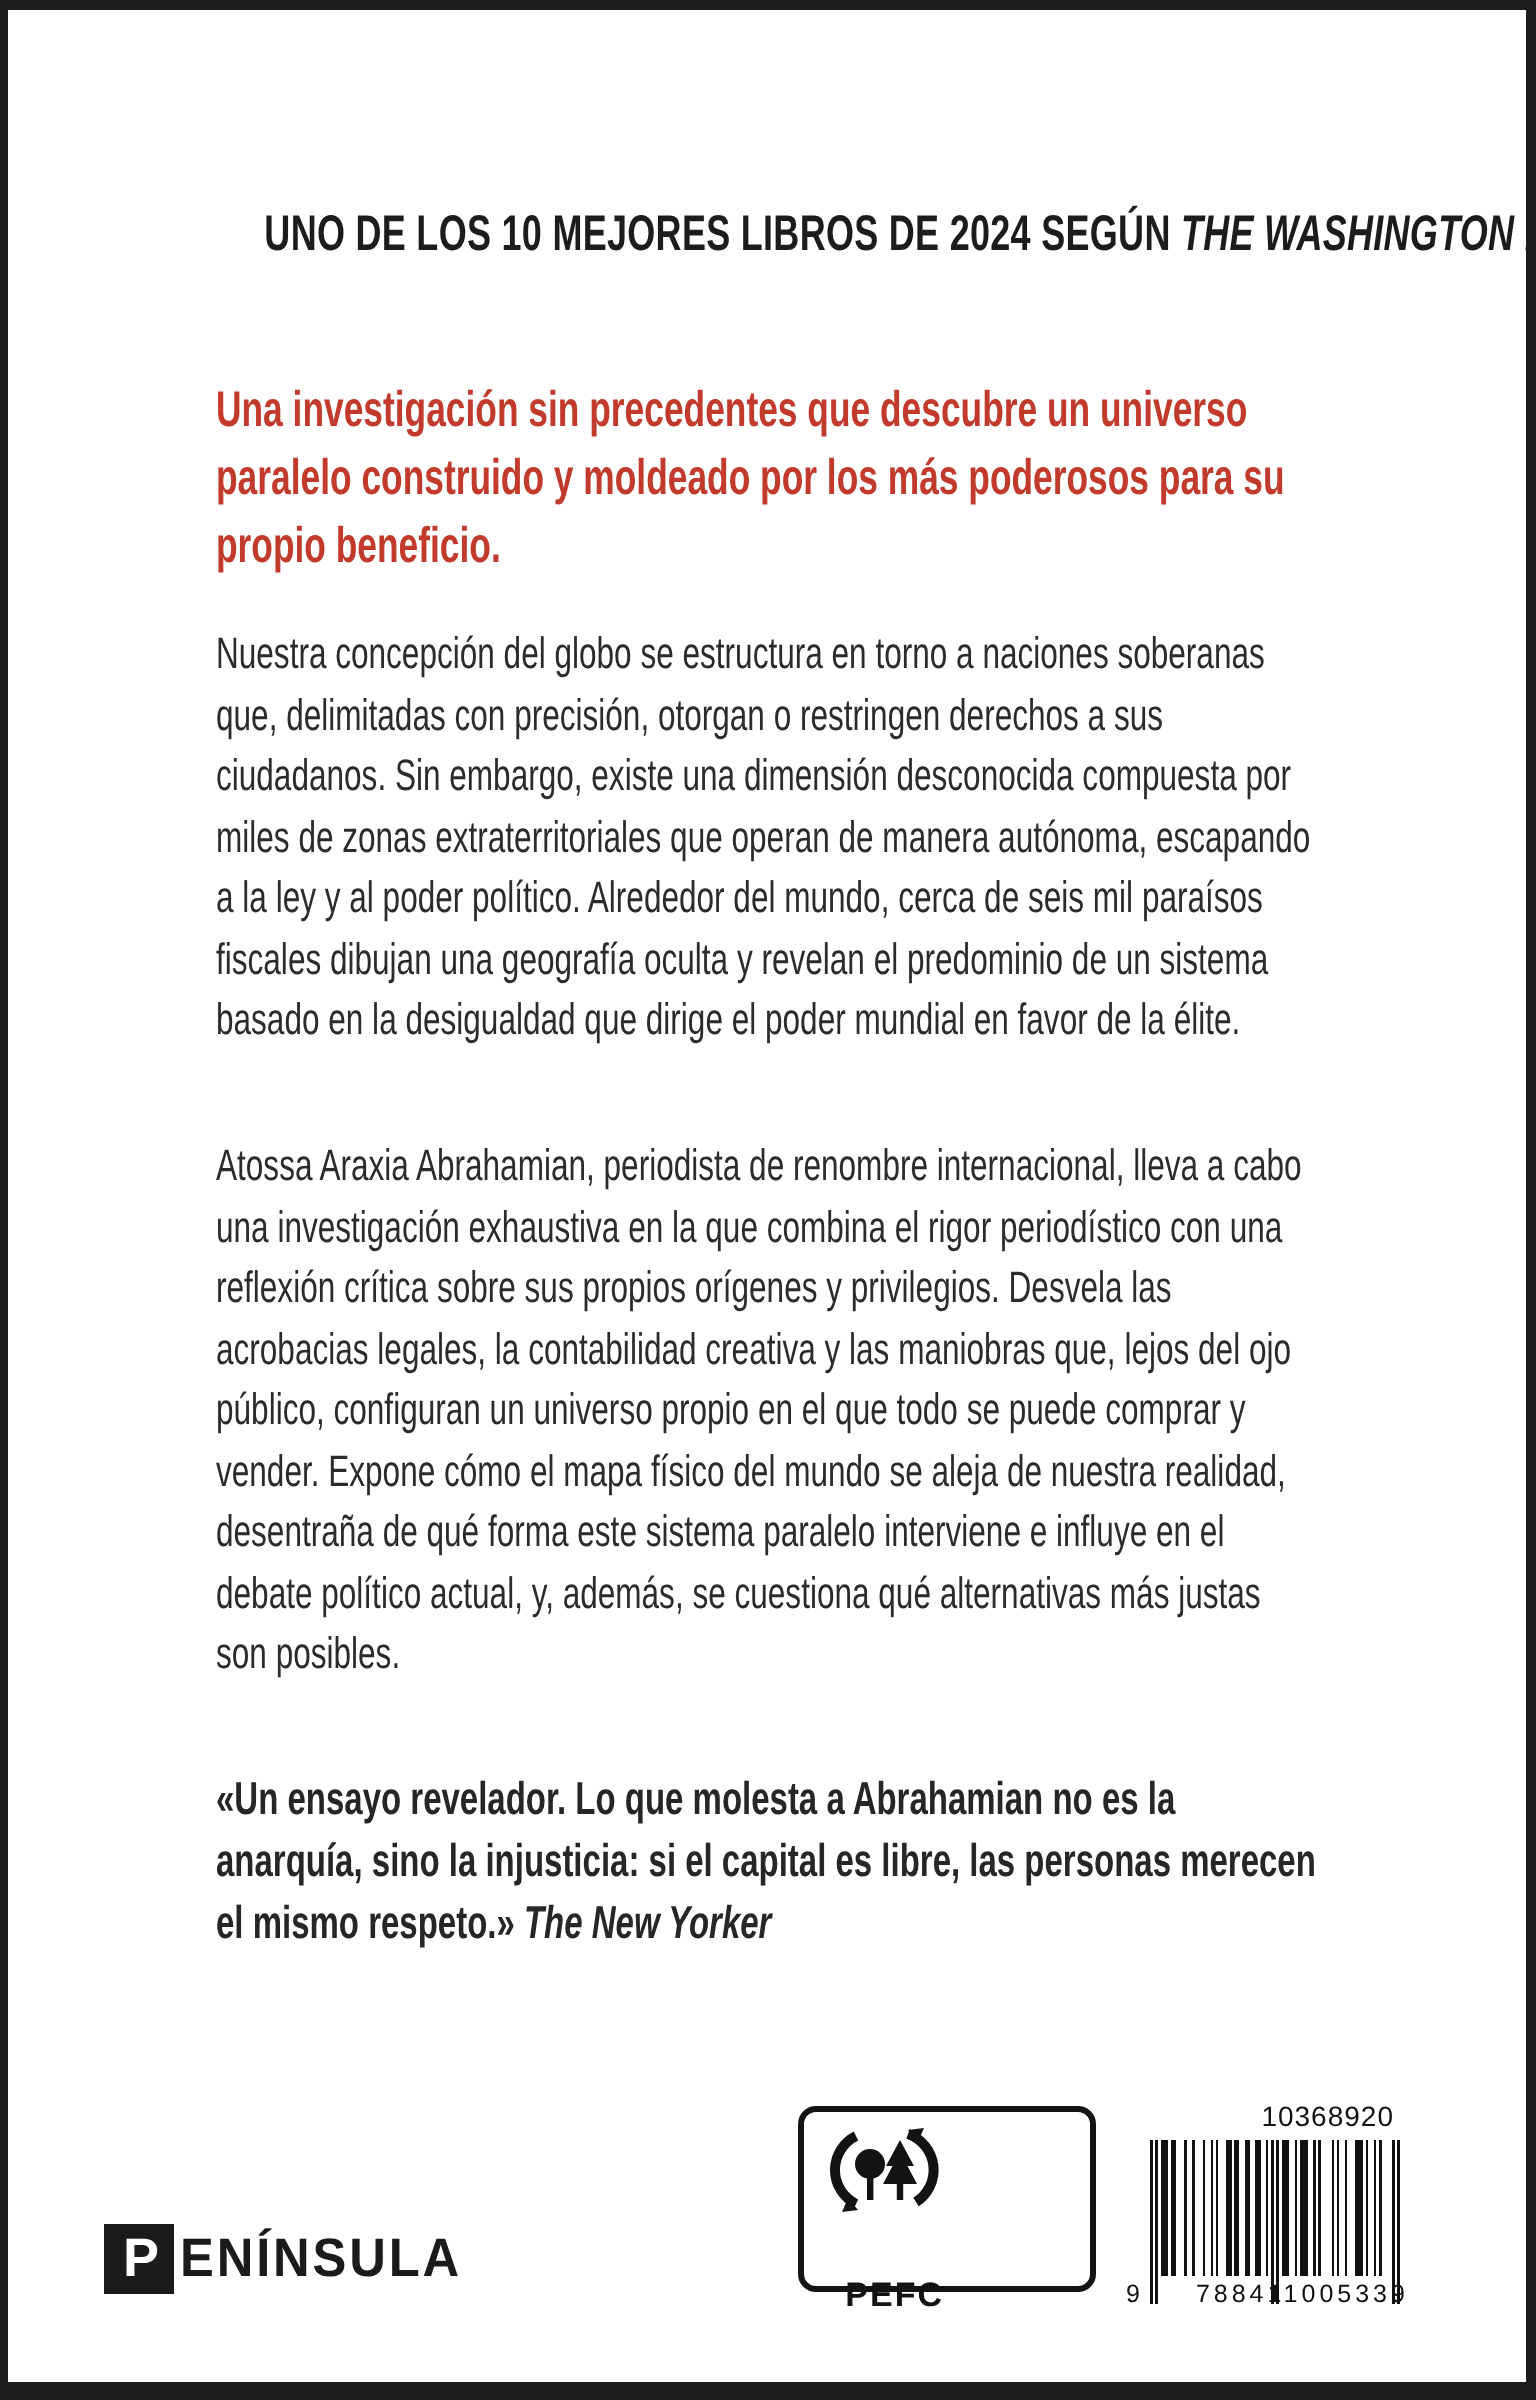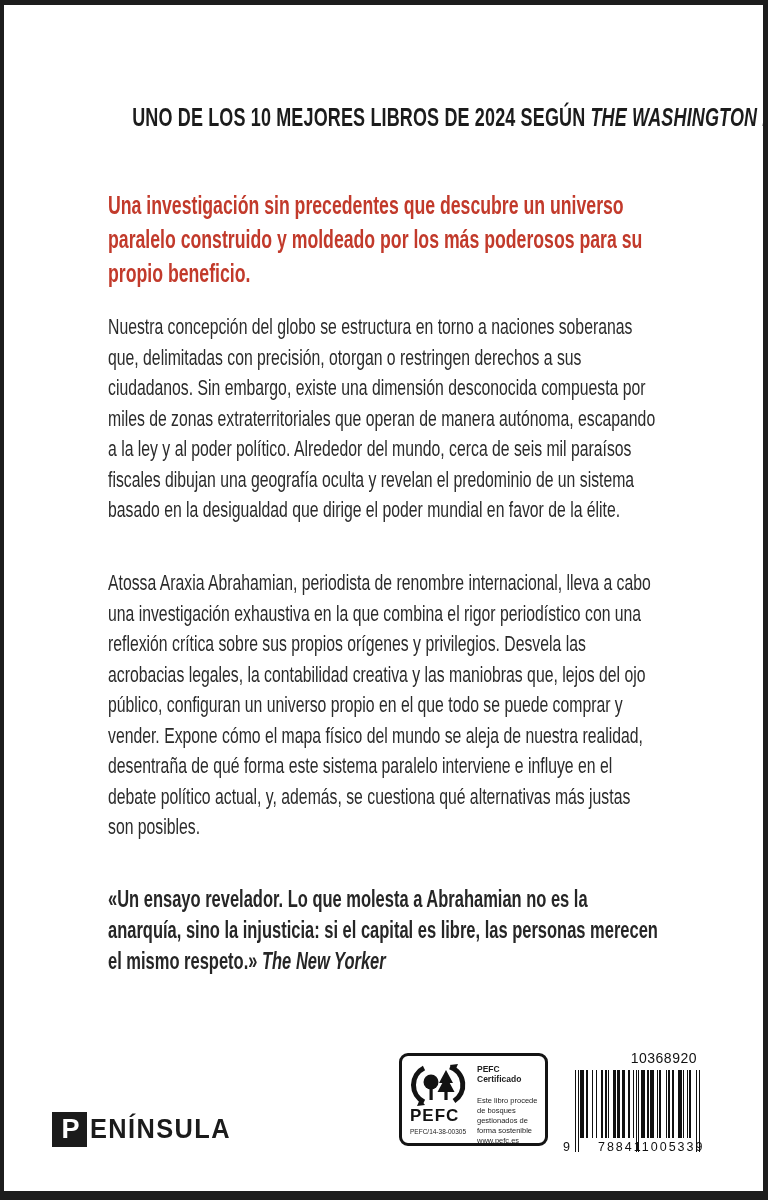--- a/index.html
+++ b/index.html
@@ -77,21 +77,21 @@
     transform: scaleX(0.94); transform-origin: left center;
   }
   
   .pefc {
     position: absolute; left: 399px; top: 1053px;
     width: 149px; height: 93px;
     border: 3px solid #141414; border-radius: 9px;
     background: #fff;
     display: flex; padding: 6px 6px 4px 8px;
   }
-  .pefc-left { width: 62px; display: flex; flex-direction: column; align-items: flex-start; }
+  .pefc-left { width: 62px; display: flex; flex-direction: column; align-items: flex-end; gap: 32px; }
   .pefc-logo svg { display: block; }
   .pefc-brand { font-weight: 800; font-size: 17px; letter-spacing: 1px; color: #131313; line-height: 16px; }
   .pefc-license { font-size: 6.5px; color: #242424; margin-top: 4px; white-space: nowrap; }
   .pefc-right {
     flex: 1; padding-left: 8px; padding-top: 2px;
     display: flex; flex-direction: column;
     color: #1e1e1e;
   }
   .pefc-title { font-weight: 700; font-size: 8.5px; }
   .pefc-desc { font-size: 7.5px; line-height: 10px; margin-top: 12px; width: 62px; }
@@ -153,25 +153,20 @@
           <path d="M 15 43 l -8 1 l 3 -7 z" fill="#131313"></path>
           <circle cx="21" cy="20" r="7.5" fill="#131313"></circle>
           <rect x="19.5" y="25" width="3.2" height="13" fill="#131313"></rect>
           <path d="M 36 8 L 29 21 L 43 21 Z" fill="#131313"></path>
           <path d="M 36 14 L 27.5 30 L 44.5 30 Z" fill="#131313"></path>
           <rect x="34.4" y="30" width="3.2" height="8" fill="#131313"></rect>
         </svg>
       </div>
       <div class="pefc-brand">PEFC</div>
       <div class="pefc-license">PEFC/14-38-00305</div>
-    </div>
-    <div class="pefc-right">
-      <div class="pefc-title">PEFC Certificado</div>
-      <div class="pefc-desc">Este libro procede de bosques gestionados de forma sostenible</div>
-      <div class="pefc-web">www.pefc.es</div>
     </div>
   </div>
 
   <div class="barcode">
     <div class="barcode-number">10368920</div>
     <div class="barcode-bars">
       <svg id="ean-svg" width="125" height="82" viewBox="0 0 125 82" shape-rendering="crispEdges">
           <rect x="0.00" y="0" width="1.32" height="82" fill="#111"></rect>
           <rect x="2.63" y="0" width="1.32" height="82" fill="#111"></rect>
           <rect x="5.26" y="0" width="1.32" height="68" fill="#111"></rect>

